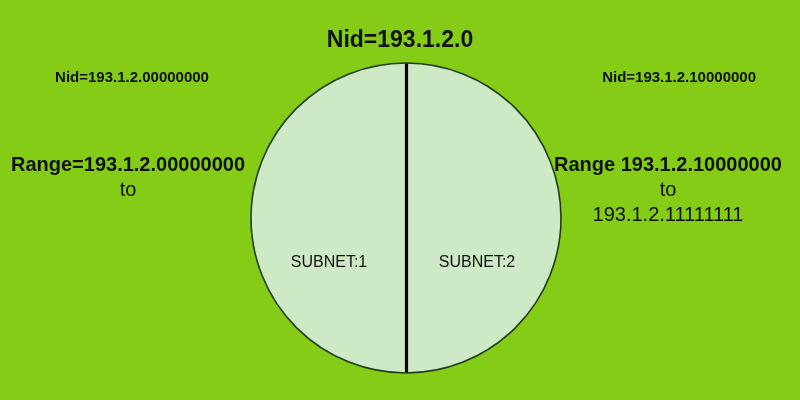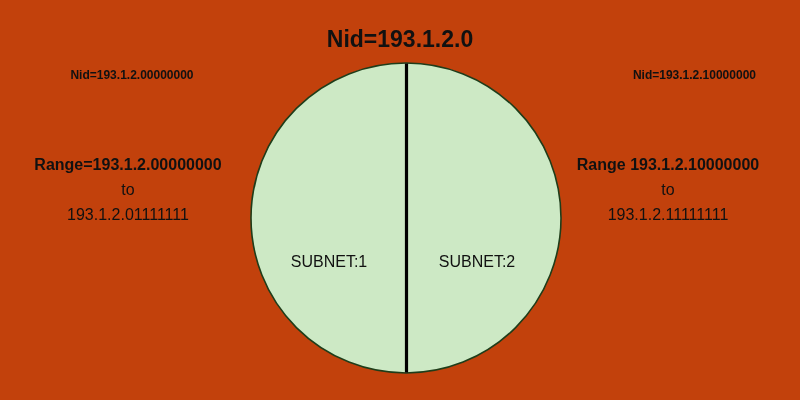--- a/index.html
+++ b/index.html
@@ -12,21 +12,21 @@
     height: 400px;
     background: #f2f2f2;
     font-family: "Liberation Sans", "DejaVu Sans", sans-serif;
     color: #111111;
     overflow: hidden;
   }
   .canvas {
     position: relative;
     width: 800px;
     height: 400px;
-    background: #c2410c;
+    background: #84cc16;
   }
 
   
   .title {
     position: absolute;
     left: 0;
     top: 26px;
     width: 800px;
     text-align: center;
     font-size: 23px;
@@ -67,33 +67,33 @@
   .subnet-label.right {
     left: 402px;
     width: 150px;
     text-align: center;
   }
 
   
   .nid-label {
     position: absolute;
     top: 68px;
-    font-size: 12px;
+    font-size: 15px;
     font-weight: bold;
     color: #111111;
     white-space: nowrap;
   }
   .nid-label.left  { left: 18px;  width: 228px; text-align: center; }
   .nid-label.right { left: 520px; width: 236px; text-align: right; }
 
   
   .range-block {
     position: absolute;
     top: 152px;
-    font-size: 16px;
+    font-size: 20px;
     line-height: 25px;
     color: #111111;
     white-space: nowrap;
   }
   .range-block.left  { left: 10px;  width: 236px; text-align: center; }
   .range-block.right { left: 548px; width: 240px; text-align: center; }
 
   .range-line-1 { font-weight: bold; }
   .range-line-to { font-weight: normal; }
   .range-line-2 { font-weight: normal; }
@@ -114,21 +114,20 @@
 
   <div class="subnet-label left">SUBNET:1</div>
   <div class="subnet-label right">SUBNET:2</div>
 
   <div class="nid-label left">Nid=193.1.2.00000000</div>
   <div class="nid-label right">Nid=193.1.2.10000000</div>
 
   <div class="range-block left">
     <div class="range-line-1">Range=193.1.2.00000000</div>
     <div class="range-line-to">to</div>
-    <div class="range-line-2">193.1.2.01111111</div>
   </div>
 
   <div class="range-block right">
     <div class="range-line-1">Range 193.1.2.10000000</div>
     <div class="range-line-to">to</div>
     <div class="range-line-2">193.1.2.11111111</div>
   </div>
 
 </div>
 

